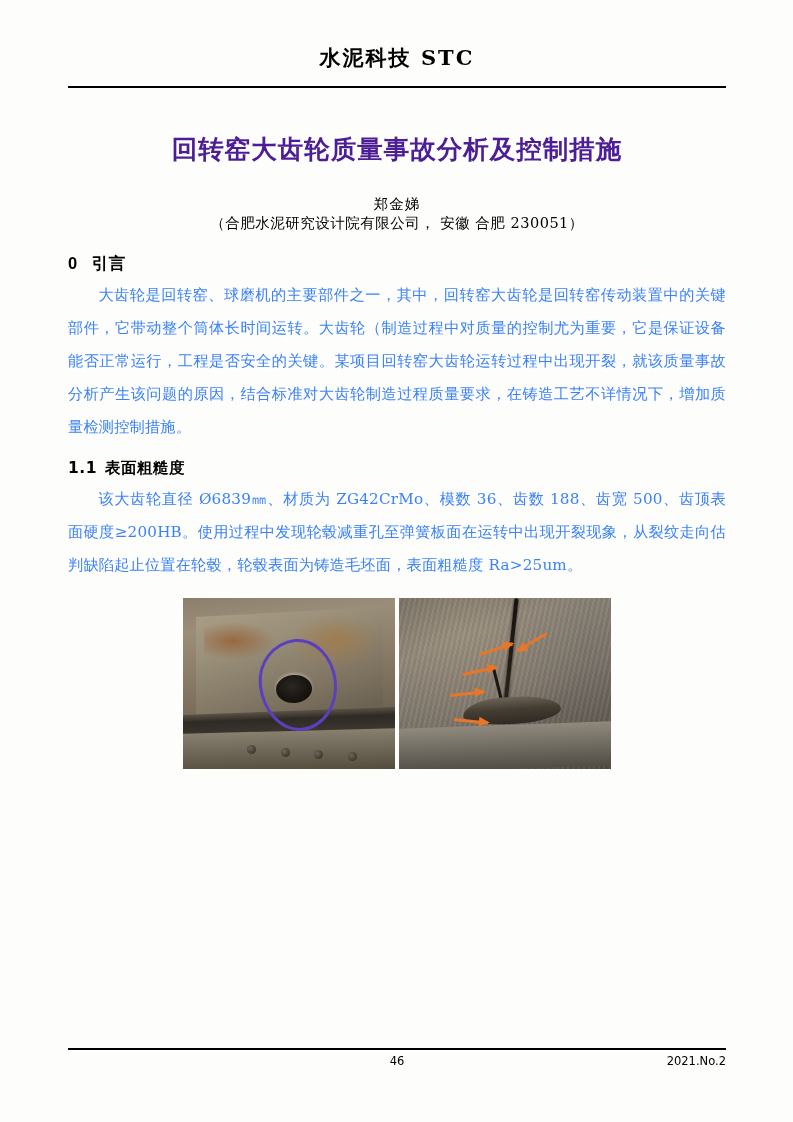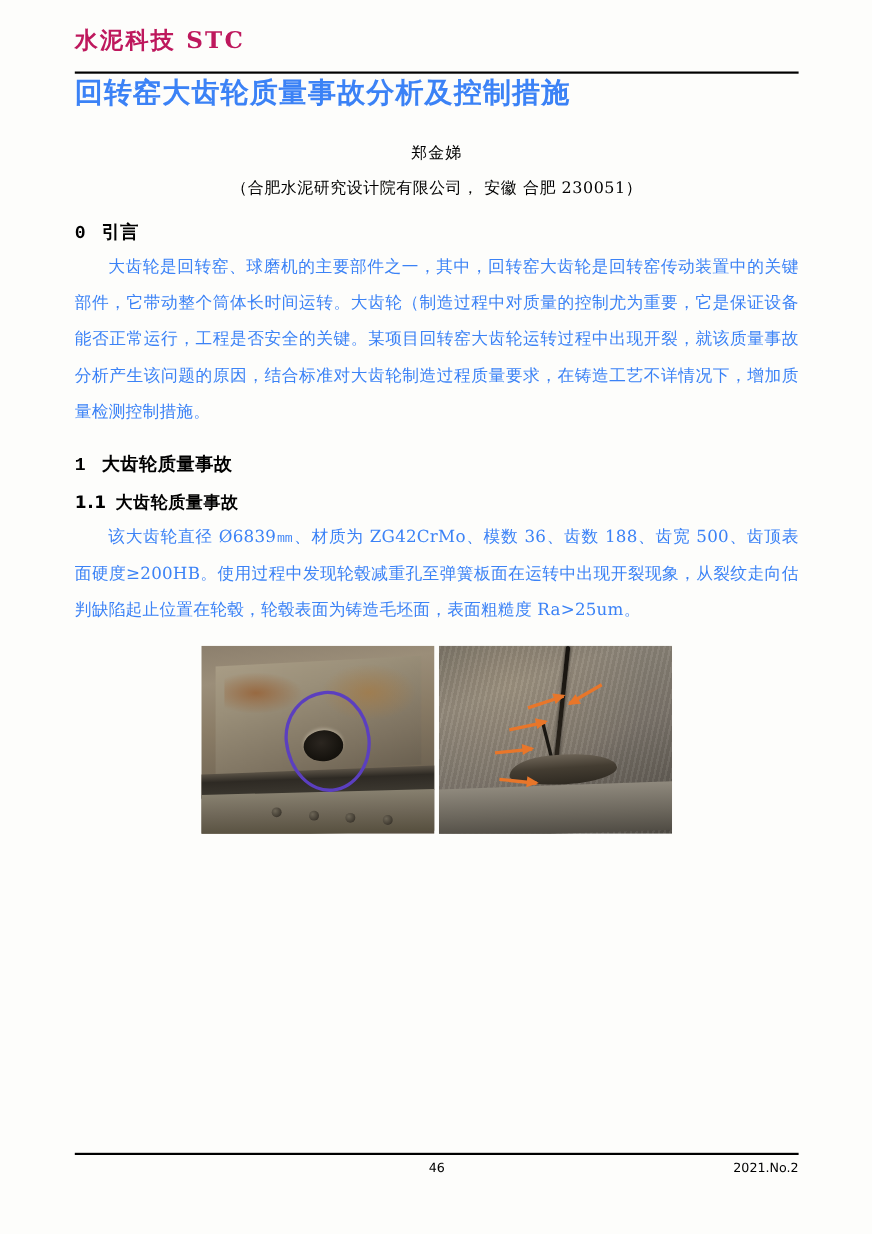--- a/index.html
+++ b/index.html
@@ -23,61 +23,63 @@
   }
   .content {
     position: absolute;
     left: 68px;
     top: 0;
     width: 658px;
   }
 
   
   .header-title {
+    text-align: center;
     font-family: "DejaVu Serif", "Liberation Serif", serif;
     font-weight: bold;
     font-size: 21px;
     letter-spacing: 2px;
-    margin-top: 23px;
-    color: #be185d;
+    margin-top: 44px;
+    color: #000000;
   }
   .header-rule {
     margin-top: 14px;
     border-top: 2px solid #000;
     height: 0;
   }
 
   
   .article-title {
+    text-align: center;
     font-family: "DejaVu Sans", "Liberation Sans", sans-serif;
     font-weight: bold;
     font-size: 25.5px;
     letter-spacing: 1px;
-    color: #3b82f6;
+    margin-top: 44px;
+    color: #4c1d95;
   }
   .authors {
     text-align: center;
     font-family: "DejaVu Serif", "Liberation Serif", serif;
     font-size: 14.5px;
     margin-top: 28px;
     letter-spacing: 1px;
     color: #000000;
   }
   .affiliation {
     text-align: center;
     font-family: "DejaVu Serif", "Liberation Serif", serif;
     font-size: 14.5px;
-    margin-top: 12px;
     letter-spacing: 0.5px;
     color: #000;
   }
 
   
   .h1 {
-    font-family: Liberation Mono, monospace;
+    font-family: Liberation Sans, sans-serif;
     font-weight: bold;
     font-size: 16.5px;
     margin-top: 20px;
     letter-spacing: 0.5px;
   }
   .h1 .num { margin-right: 14px; }
   .h2 {
     font-family: "DejaVu Sans", "Liberation Sans", sans-serif;
     font-weight: bold;
     font-size: 15.5px;
@@ -260,26 +262,23 @@
 
     <div class="article-title">回转窑大齿轮质量事故分析及控制措施</div>
     <div class="authors">郑金娣</div>
     <div class="affiliation">（合肥水泥研究设计院有限公司，  安徽  合肥 230051）</div>
 
     <div class="h1">
       <span class="num">0</span><span>引言</span>
     </div>
     <p class="body">大齿轮是回转窑、球磨机的主要部件之一，其中，回转窑大齿轮是回转窑传动装置中的关键部件，它带动整个筒体长时间运转。大齿轮（制造过程中对质量的控制尤为重要，它是保证设备能否正常运行，工程是否安全的关键。某项目回转窑大齿轮运转过程中出现开裂，就该质量事故分析产生该问题的原因，结合标准对大齿轮制造过程质量要求，在铸造工艺不详情况下，增加质量检测控制措施。</p>
 
-    <div class="h1">
-      <span class="num">1</span><span>大齿轮质量事故</span>
-    </div>
 
     <div class="h2">
-      <span class="num">1.1</span><span>大齿轮质量事故</span>
+      <span class="num">1.1</span><span>表面粗糙度</span>
     </div>
     <p class="body">该大齿轮直径 Ø6839㎜、材质为 ZG42CrMo、模数 36、齿数 188、齿宽 500、齿顶表面硬度≥200HB。使用过程中发现轮毂减重孔至弹簧板面在运转中出现开裂现象，从裂纹走向估判缺陷起止位置在轮毂，轮毂表面为铸造毛坯面，表面粗糙度 Ra&gt;25um。</p>
 
     <div class="figure">
       <div class="fig-images">
 
         <div class="photo photo-a">
           <div class="pa-bg"></div>
           <div class="pa-plate"></div>
           <div class="pa-rust1"></div>

